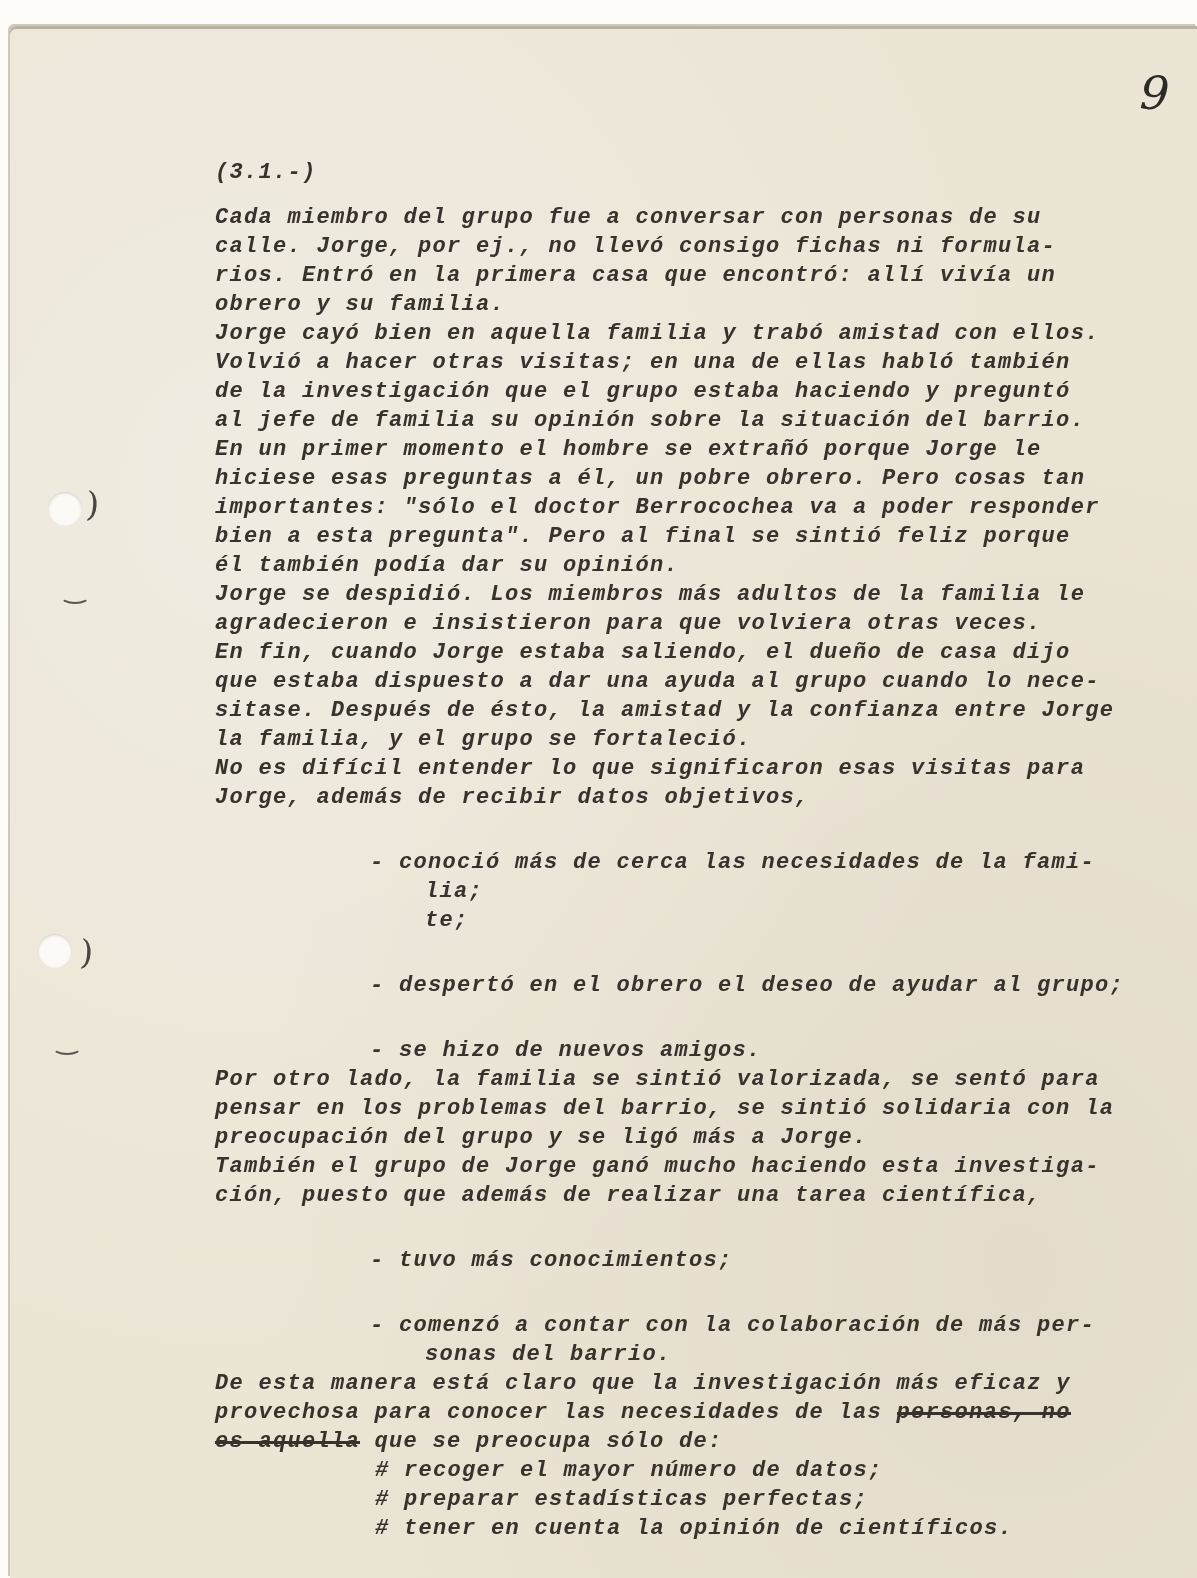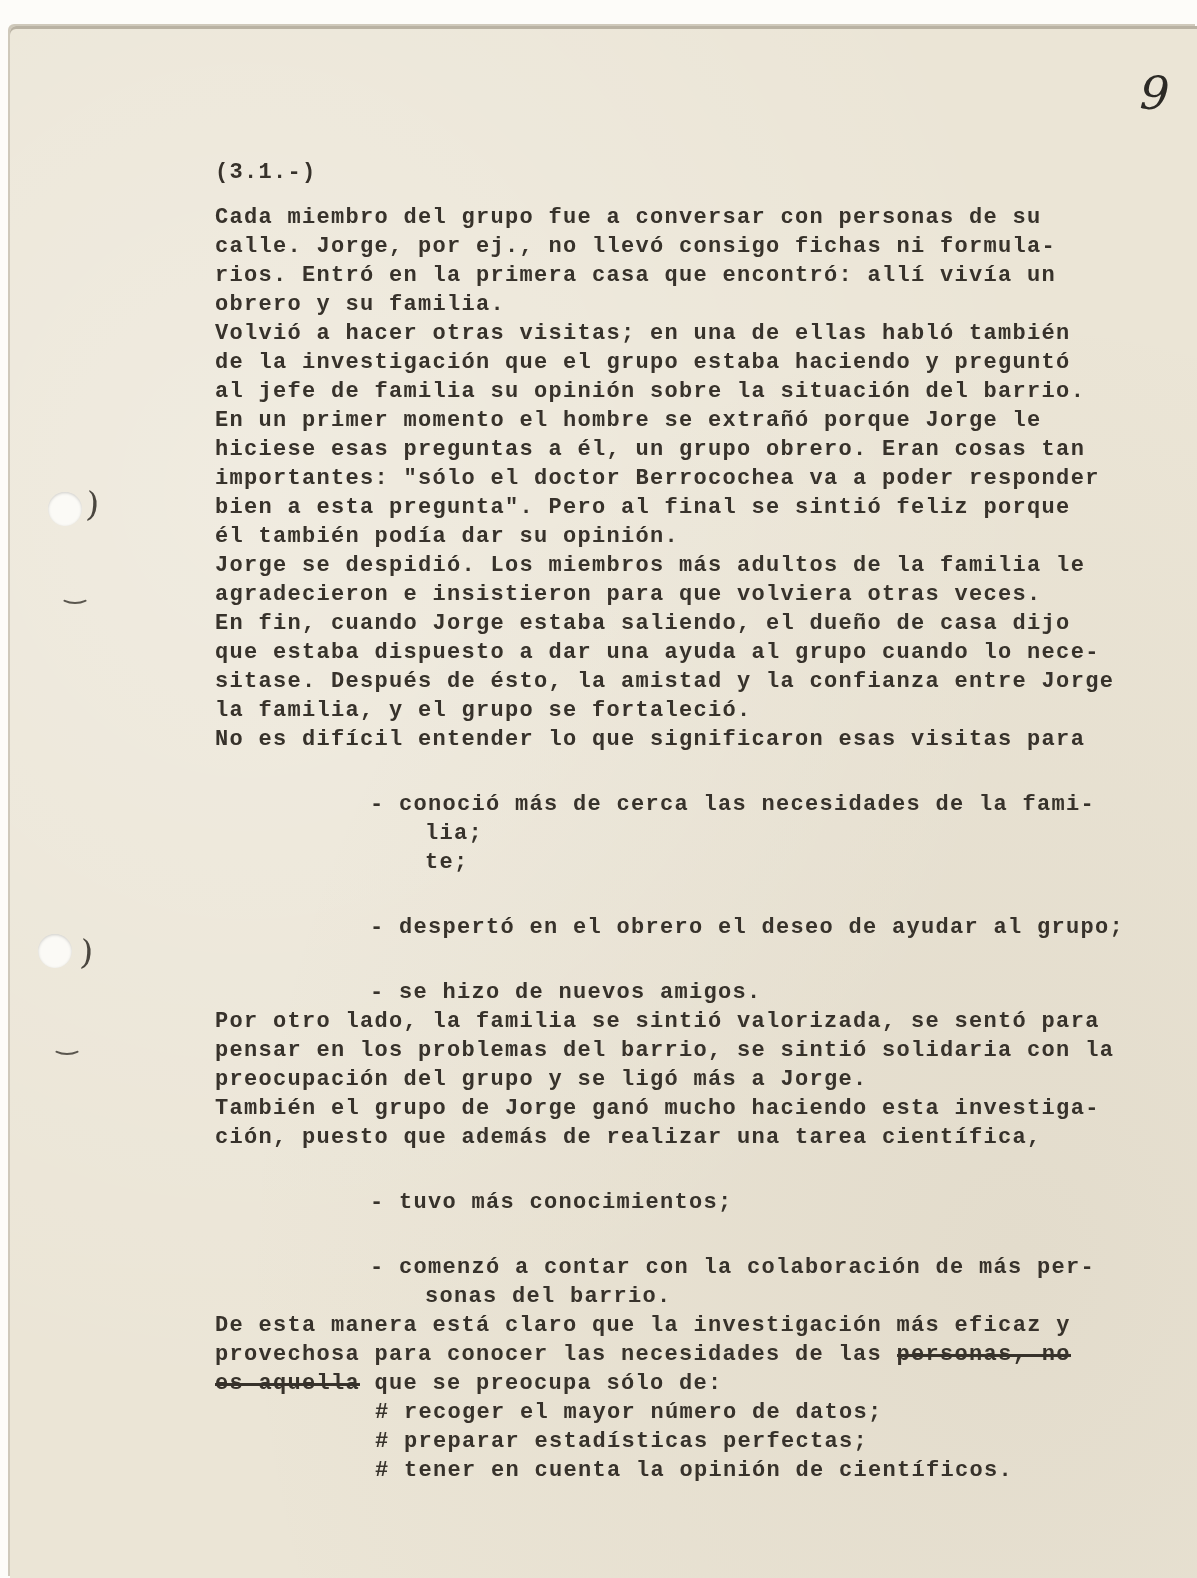--- a/index.html
+++ b/index.html
@@ -37,20 +37,21 @@
   .content {
     position: absolute;
     left: 205px;
     top: 132px;
     width: 950px;
     color: #37322b;
     font-size: 22px;
     font-weight: 700;
     letter-spacing: 1.3px;
     line-height: 29px;
+    font-style: italic;
   }
   .heading {
     margin-bottom: 16px;
     white-space: pre;
   }
   .line { white-space: pre; }
   .line.list { padding-left: 155px; margin-top: 36px; }
   .line.hang { padding-left: 210px; }
   .line.hash { padding-left: 160px; }
   .u {
@@ -103,35 +104,37 @@
   <div class="pen-smile top"></div>
   <div class="pen-smile bottom"></div>
 
   <div class="content">
     <div class="heading">(3.1.-)</div>
     <div>
         <div class="line body"><span>Cada miembro del grupo fue a conversar con personas de su</span></div>
         <div class="line body"><span>calle. Jorge, por ej., no llevó consigo fichas ni formula-</span></div>
         <div class="line body"><span>rios. Entró en la primera casa que encontró: allí vivía un</span></div>
         <div class="line body"><span>obrero y su familia.</span></div>
+        <div class="line body"><span>Jorge cayó bien en aquella familia y trabó amistad con ellos.</span></div>
         <div class="line body"><span>Volvió a hacer otras visitas; en una de ellas habló también</span></div>
         <div class="line body"><span>de la investigación que el grupo estaba haciendo y preguntó</span></div>
         <div class="line body"><span>al jefe de familia su opinión sobre la situación del barrio.</span></div>
         <div class="line body"><span>En un primer momento el hombre se extrañó porque Jorge le</span></div>
-        <div class="line body"><span>hiciese esas preguntas a él, un grupo obrero. Eran cosas tan</span></div>
+        <div class="line body"><span>hiciese esas preguntas a él, un pobre obrero. Pero cosas tan</span></div>
         <div class="line body"><span>importantes: "sólo el doctor Berrocochea va a poder responder</span></div>
         <div class="line body"><span>bien a esta pregunta". Pero al final se sintió feliz porque</span></div>
         <div class="line body"><span>él también podía dar su opinión.</span></div>
         <div class="line body"><span>Jorge se despidió. Los miembros más adultos de la familia le</span></div>
         <div class="line body"><span>agradecieron e insistieron para que volviera otras veces.</span></div>
         <div class="line body"><span>En fin, cuando Jorge estaba saliendo, el dueño de casa dijo</span></div>
         <div class="line body"><span>que estaba dispuesto a dar una ayuda al grupo cuando lo nece-</span></div>
         <div class="line body"><span>sitase. Después de ésto, la amistad y la confianza entre Jorge</span></div>
         <div class="line body"><span>la familia, y el grupo se fortaleció.</span></div>
         <div class="line body"><span>No es difícil entender lo que significaron esas visitas para</span></div>
+        <div class="line body"><span>Jorge, además de recibir datos objetivos,</span></div>
         <div class="line list"><span>- conoció más de cerca las necesidades de la fami-</span></div>
         <div class="line hang"><span>lia;</span></div>
         <div class="line hang"><span>te;</span></div>
         <div class="line list"><span>- despertó en el obrero el deseo de ayudar al grupo;</span></div>
         <div class="line list"><span>- se hizo de nuevos amigos.</span></div>
         <div class="line body"><span>Por otro lado, la familia se sintió valorizada, se sentó para</span></div>
         <div class="line body"><span>pensar en los problemas del barrio, se sintió solidaria con la</span></div>
         <div class="line body"><span>preocupación del grupo y se ligó más a Jorge.</span></div>
         <div class="line body"><span>También el grupo de Jorge ganó mucho haciendo esta investiga-</span></div>
         <div class="line body"><span>ción, puesto que además de realizar una tarea científica,</span></div>

